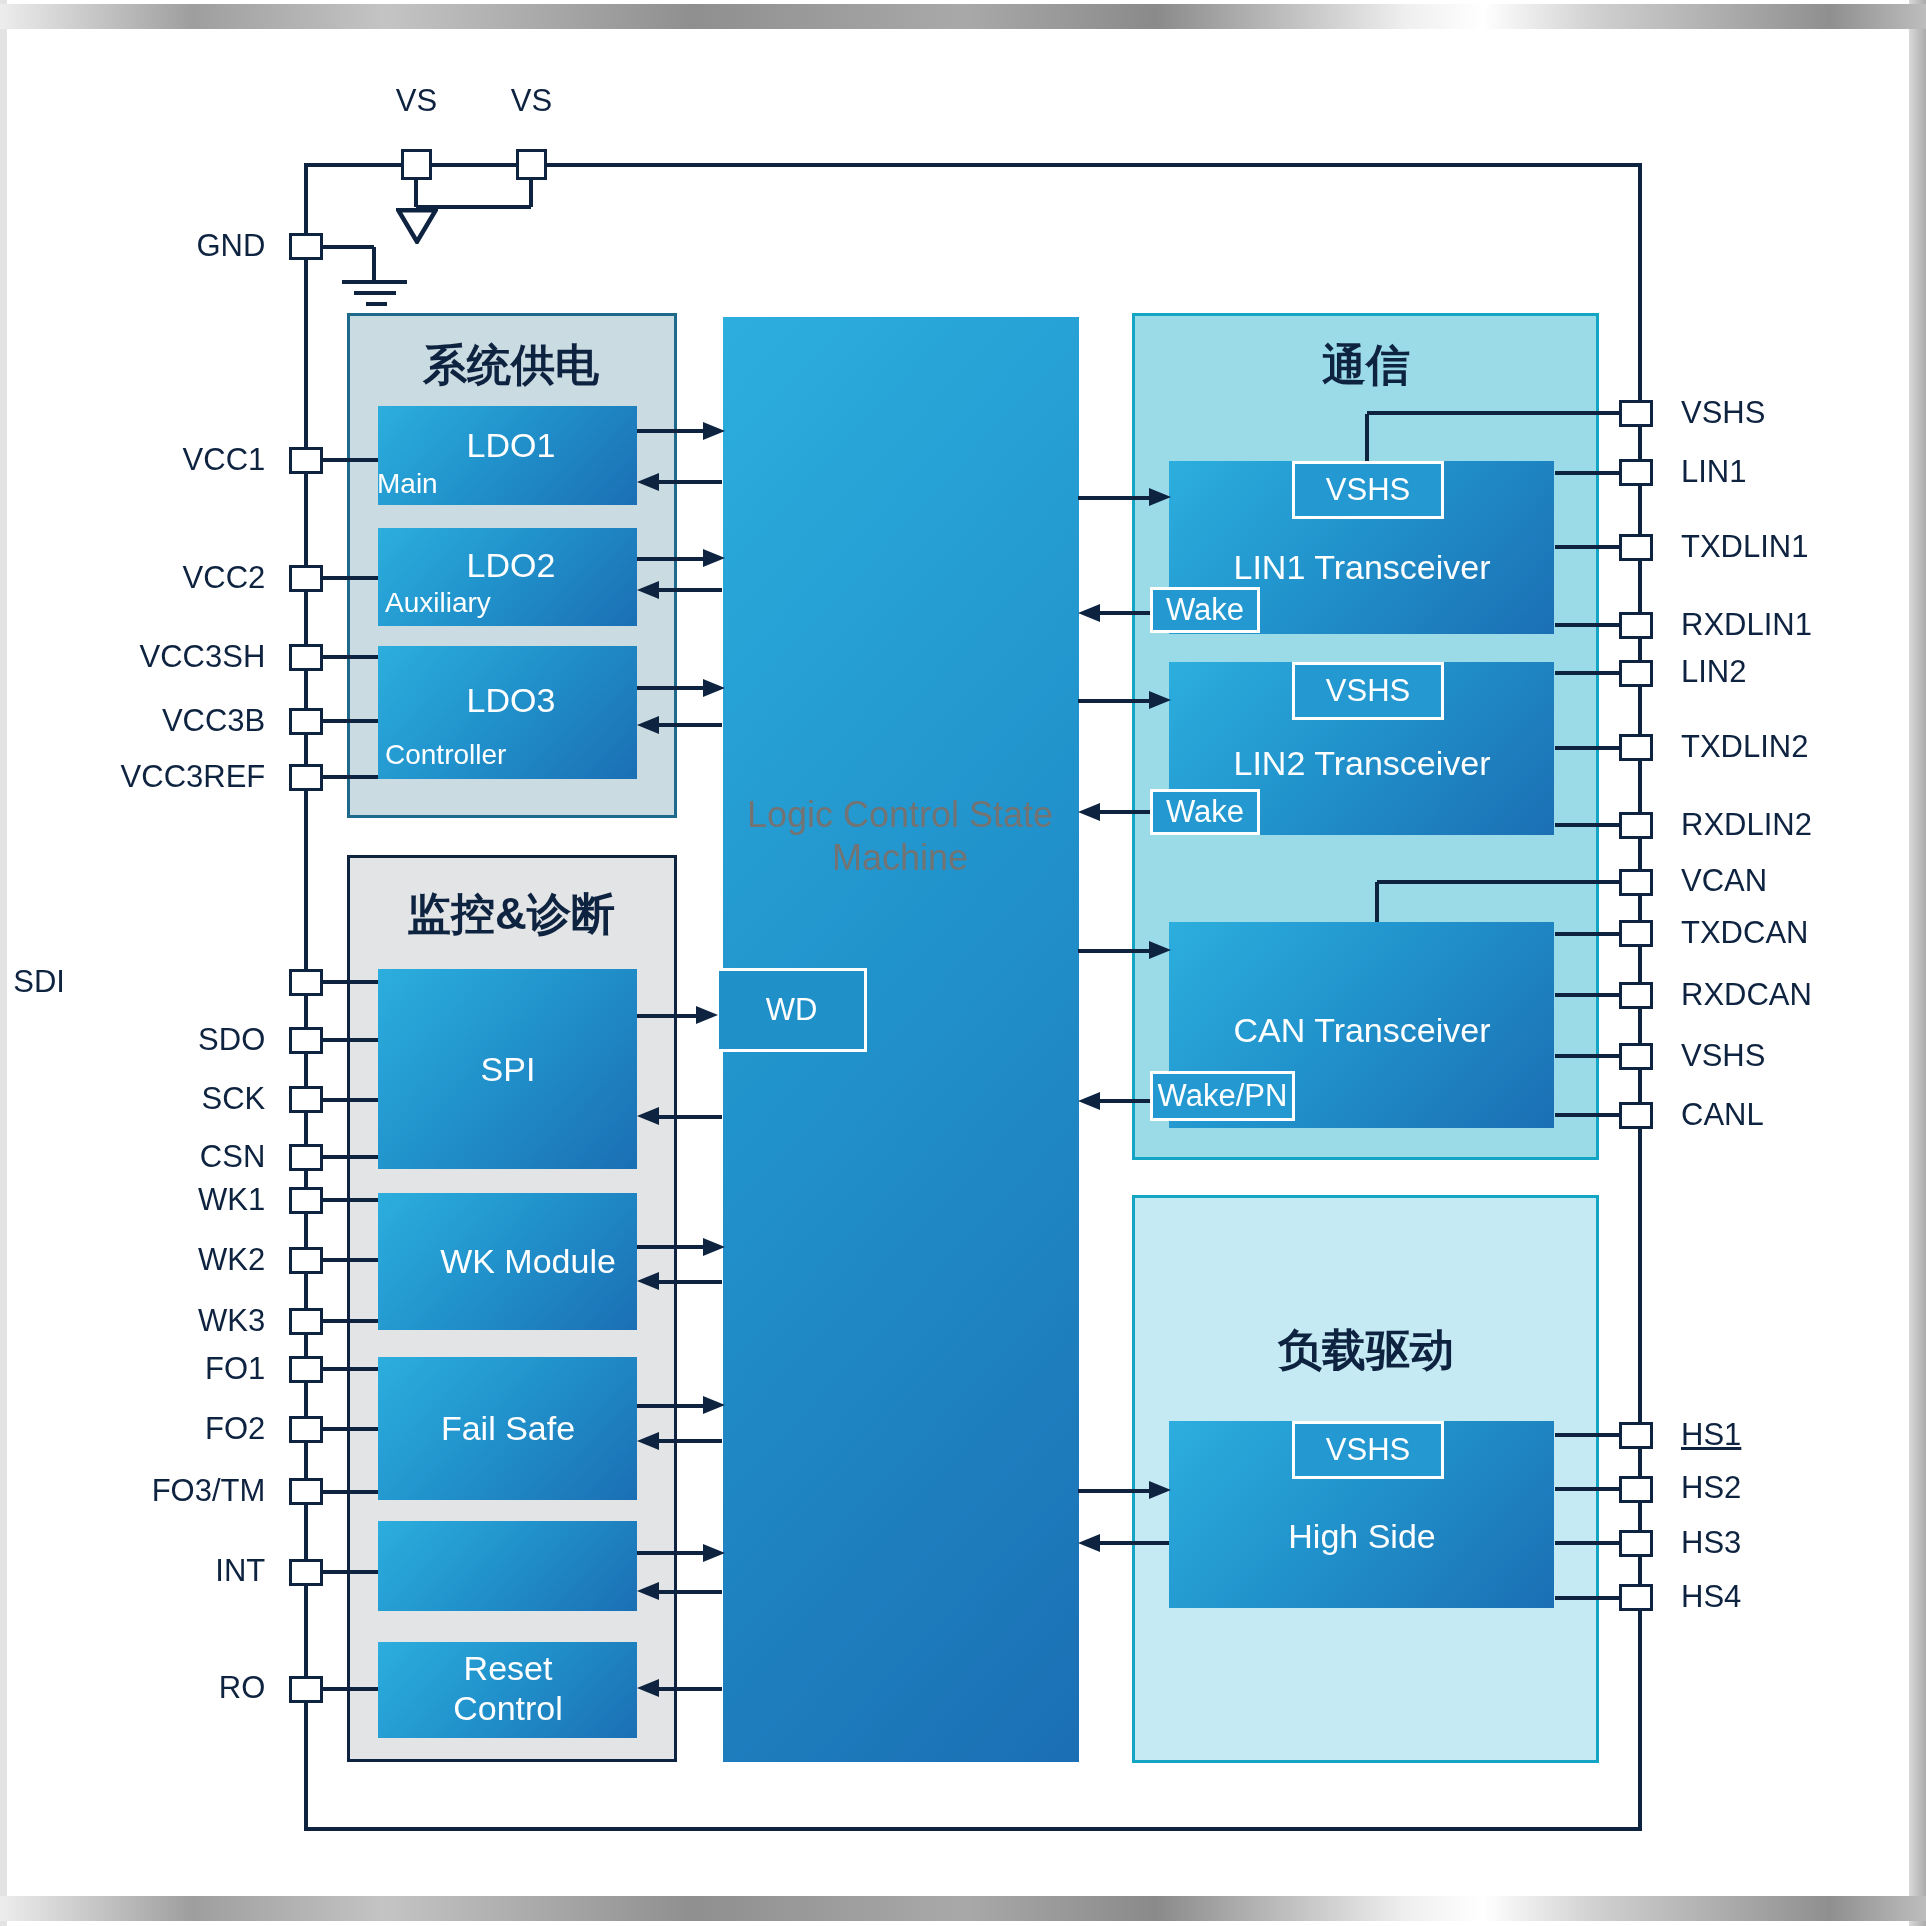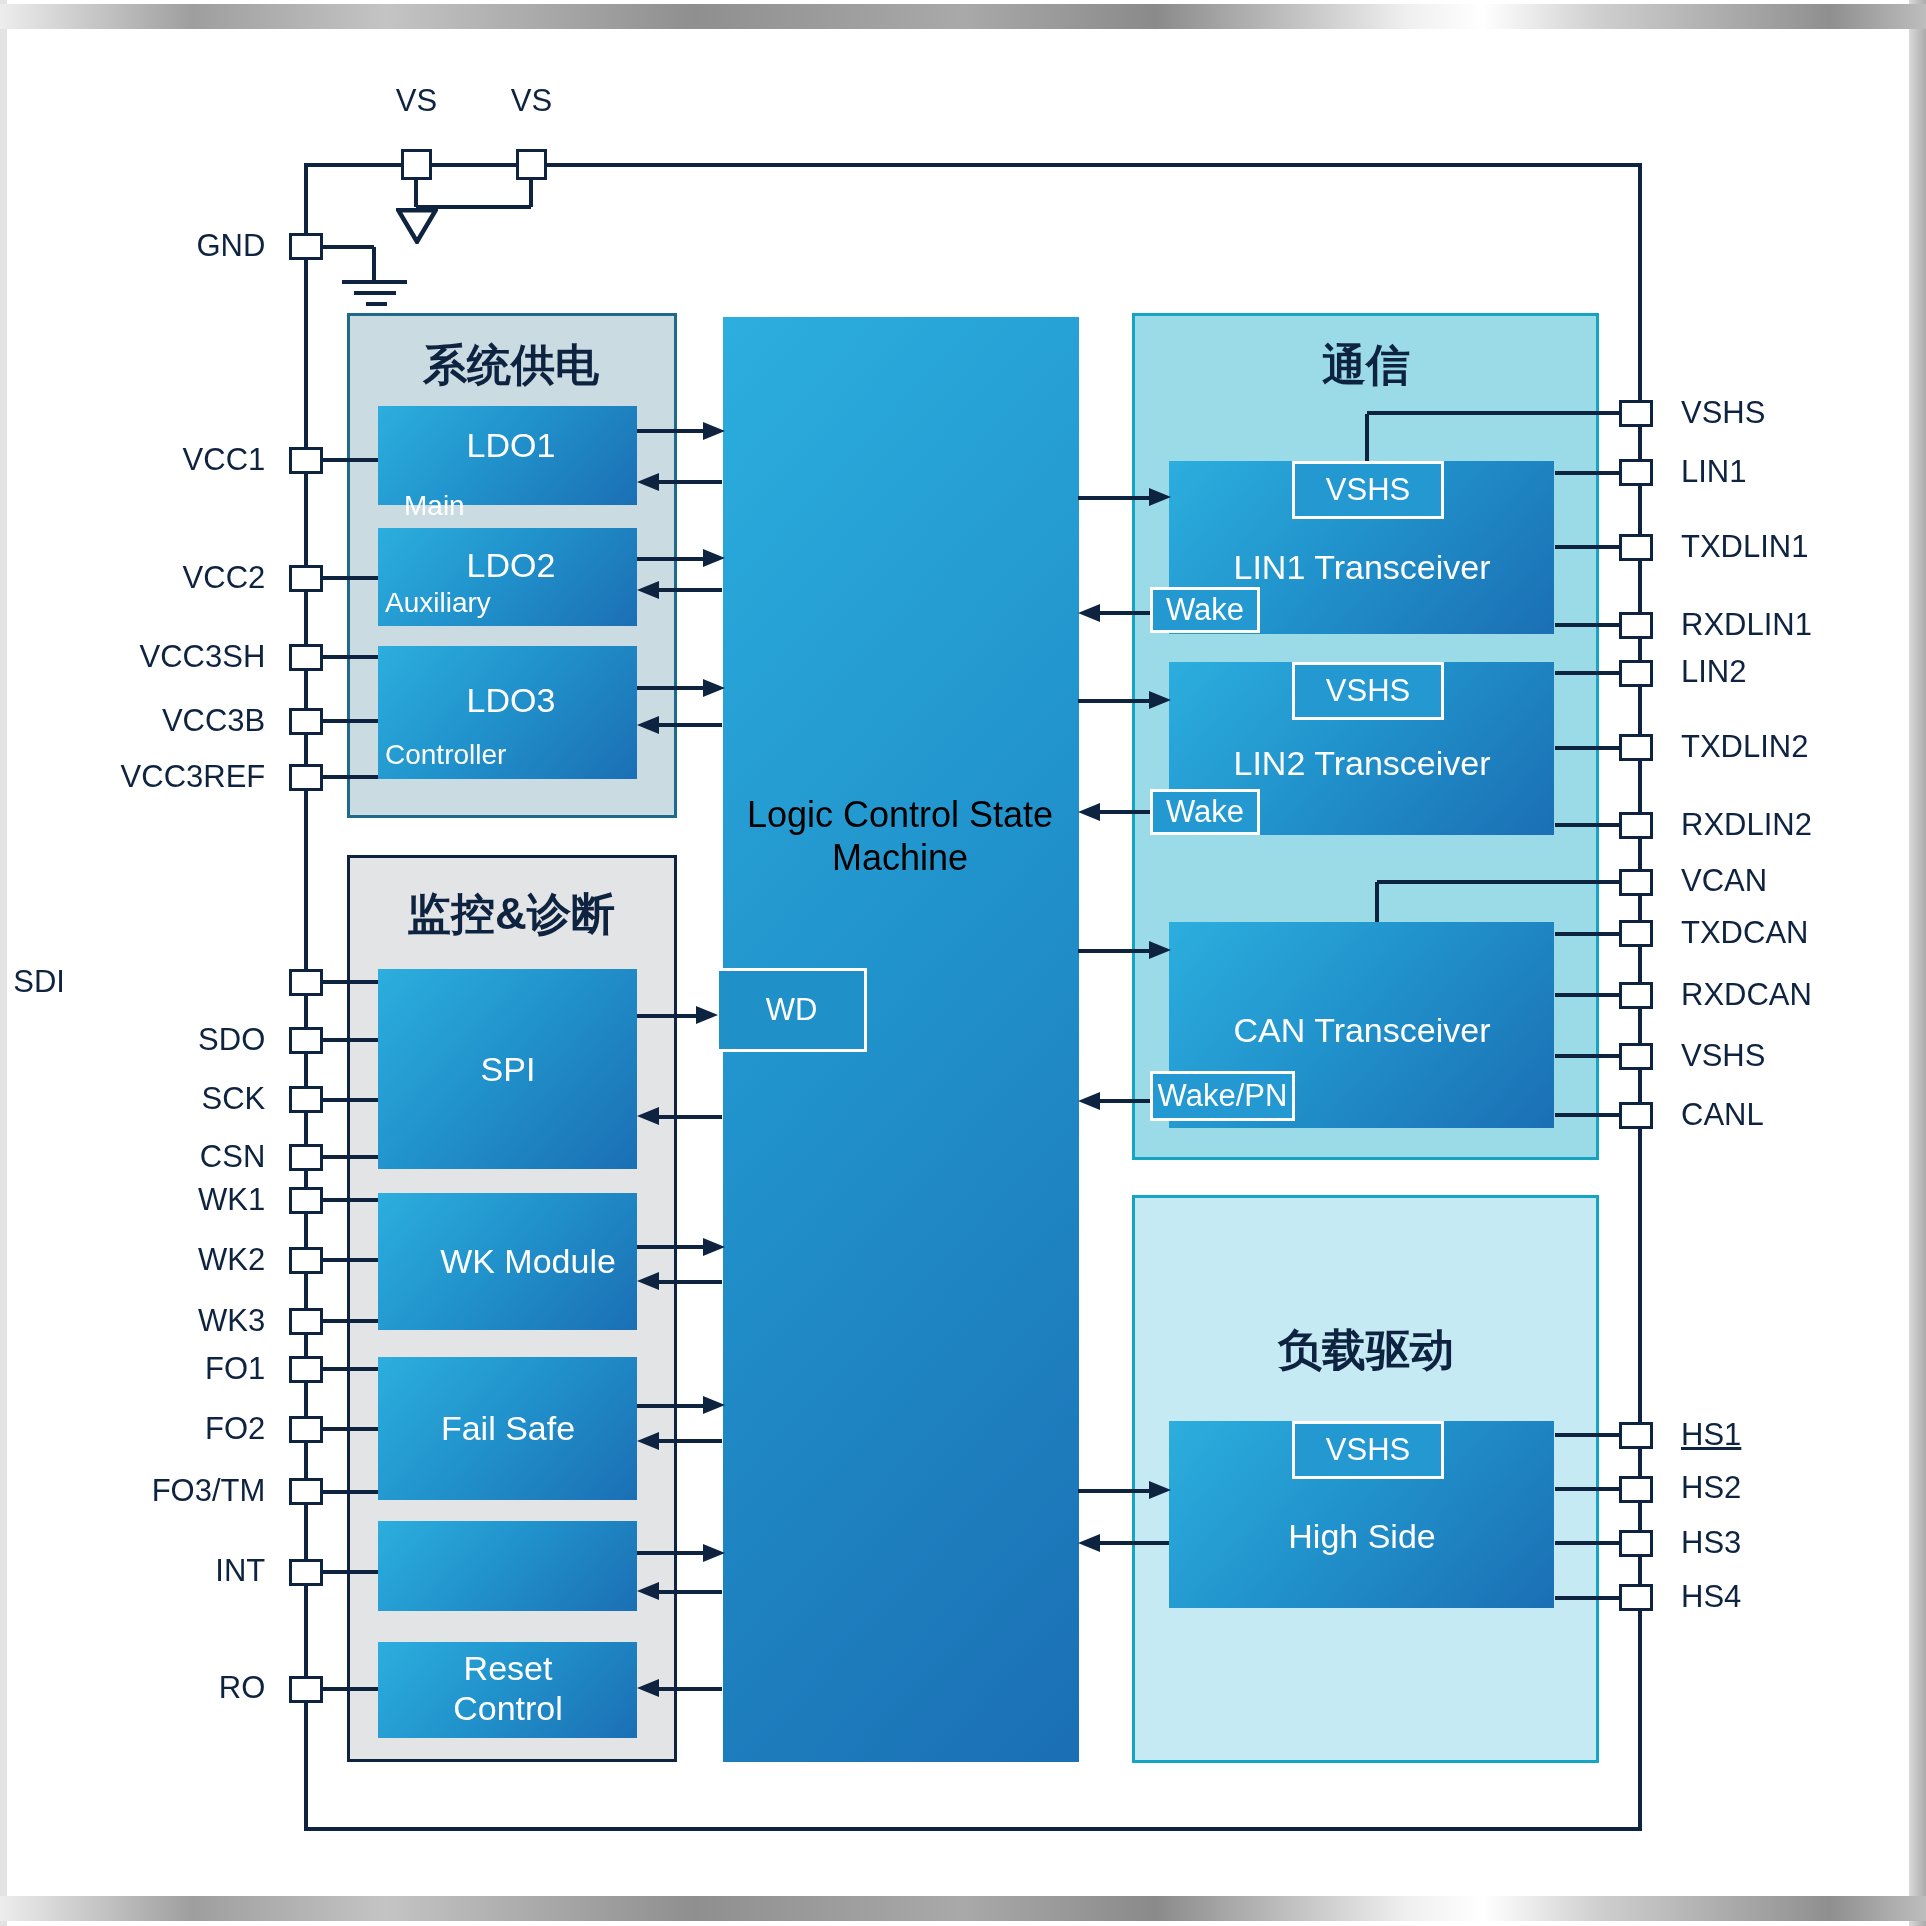--- a/index.html
+++ b/index.html
@@ -19,40 +19,40 @@
   .box-label.wrap{white-space:normal;text-align:center;line-height:1.18;}
   .sub-label{position:absolute;color:#ffffff;font-size:28px;white-space:nowrap;}
   .tag-box{position:absolute;background:#2499d1;border:3.7px solid #ffffff;box-sizing:border-box;
     display:flex;align-items:center;justify-content:center;color:#ffffff;font-size:31px;white-space:nowrap;}
   .pin{position:absolute;background:#ffffff;border:3.7px solid #0e2340;box-sizing:border-box;}
   .pin-label{position:absolute;font-size:31px;white-space:nowrap;color:#0e2340;}
   .wire{position:absolute;background:#0e2340;}
   .ah{position:absolute;width:0;height:0;}
   .ah-r{border-top:9.6px solid transparent;border-bottom:9.6px solid transparent;border-left:22px solid #0e2340;}
   .ah-l{border-top:9.6px solid transparent;border-bottom:9.6px solid transparent;border-right:22px solid #0e2340;}
-  .logic-label{position:absolute;transform:translate(-50%,-50%);color:#000000;font-size:36px;text-align:center;line-height:1.2;width:341px;}
+  .logic-label{position:absolute;transform:translate(-50%,-50%);color:#737373;font-size:36px;text-align:center;line-height:1.2;width:341px;}
 </style>
 </head>
 <body>
 
 <div id="canvas">
 
   <div class="edge" style="left:0;width:7.4px;background:#e3e3e3;"></div>
   <div class="edge" style="left:1909px;width:17px;background:linear-gradient(90deg,#d9d9d9,#ababab);"></div>
   <div class="bar" style="top:4.4px;"></div>
   <div class="bar" style="top:1896px;"></div>
 
   <div class="outline" style="left:306px;top:165px;width:1330px;height:1660px;margin-left:-2.2px;margin-top:-2.2px;"></div>
 
   <div class="container-box" style="left:347px;top:313px;width:330px;height:505px;background:#cbdbe2;border:3.7px solid #1d6a8c;"></div>
   <div class="group-title" style="left:511px;top:365px;">系统供电</div>
 
   <div class="grad-box" style="left:378px;top:406px;width:259px;height:99px;"></div>
   <div class="box-label" style="left:511px;top:445px;">LDO1</div>
-  <div class="sub-label" style="left:404px;top:468px;margin-top:22px;">Main</div>
+  <div class="sub-label" style="left:377px;top:468px;">Main</div>
 
   <div class="grad-box" style="left:378px;top:528px;width:259px;height:98px;"></div>
   <div class="box-label" style="left:511px;top:565px;">LDO2</div>
   <div class="sub-label" style="left:385px;top:587px;">Auxiliary</div>
 
   <div class="grad-box" style="left:378px;top:646px;width:259px;height:133px;"></div>
   <div class="box-label" style="left:511px;top:700px;">LDO3</div>
   <div class="sub-label" style="left:385px;top:739px;">Controller</div>
 
   <div class="container-box" style="left:347px;top:855px;width:330px;height:907px;background:#e3e4e6;border:3.7px solid #0e2340;"></div>

